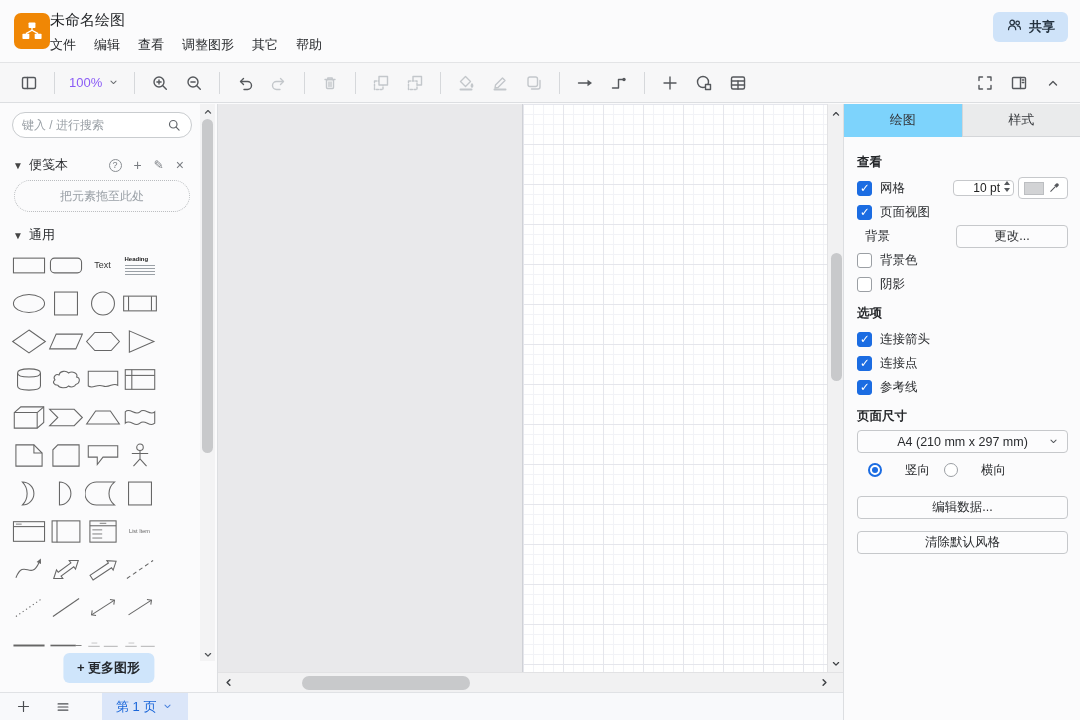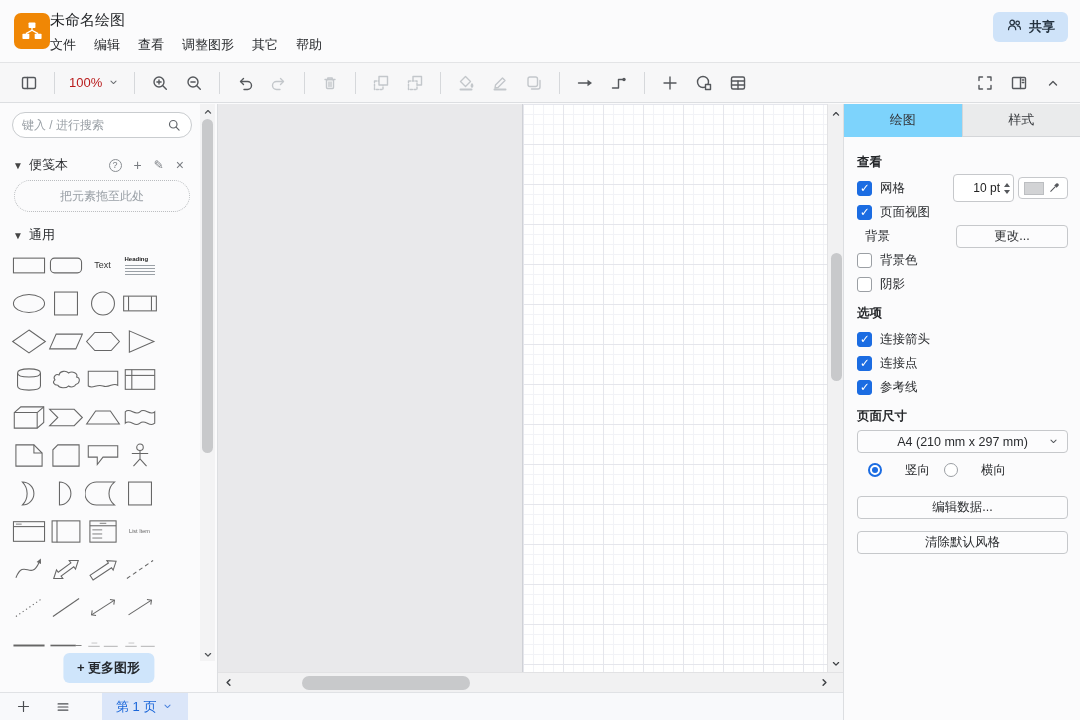--- a/index.html
+++ b/index.html
@@ -15,21 +15,21 @@
   .menubar { display:flex; gap:18px; margin-top:6px; }
   .menu-item { font-size:13px; color:#2a2c2f; cursor:default; }
   .share-btn { position:absolute; right:12px; top:12px; height:30px; padding:0 13px; background:#cfe3f9; border-radius:6px; display:flex; align-items:center; gap:6px; font-size:13px; font-weight:bold; color:#24323f; }
 
   
   .toolbar { position:absolute; left:0; top:62px; width:100%; height:41px; background:#f7f7f8; border-top:1px solid #e3e4e6; border-bottom:1px solid #dcdee1; display:flex; align-items:center; justify-content:space-between; padding:0 10px 0 12px; }
   .tb-left, .tb-right { display:flex; align-items:center; height:100%; }
   .tbtn { width:30px; height:30px; margin:0 2px; border-radius:4px; display:flex; align-items:center; justify-content:center; color:#55585c; }
   .tbtn.disabled { color:#c3c7cb; }
   .tb-sep { width:1px; height:22px; background:#d6d8db; margin:0 8px; }
-  .zoomdd { display:flex; align-items:center; gap:5px; color:#b91c1c; font-size:13px; padding:0 4px; margin:0 2px; }
+  .zoomdd { display:flex; align-items:center; gap:5px; color:#8b5cf6; font-size:13px; padding:0 4px; margin:0 2px; }
   .zoomdd .chev { color:#6b6e72; display:flex; }
 
   
   .main { position:absolute; left:0; top:104px; width:100%; height:588px; }
   .sidebar { position:absolute; left:0; top:0; width:218px; height:588px; background:#fbfbfc; border-right:1px solid #dcdee1; overflow:hidden; }
   .canvas { position:absolute; left:218px; top:0; width:625px; height:588px; background:#e9e9eb; overflow:hidden; }
   .fpanel { position:absolute; right:0; top:0; width:237px; height:616px; background:#fbfbfc; border-left:1px solid #dcdee1; }
 
   
   .searchbox { position:absolute; left:12px; top:8px; width:180px; height:26px; background:#fff; border:1px solid #c9cccf; border-radius:13px; display:flex; align-items:center; padding:0 9px; }
@@ -79,21 +79,21 @@
   .ftab.active { background:#7dd3fc; border-bottom:1px solid transparent; border-left:none; }
   .fcontent { padding:8px 12px 0 13px; }
   .fsec { font-size:12.5px; font-weight:bold; color:#26282b; margin:9px 0 5px; }
   .frow { display:flex; align-items:center; height:24px; font-size:12.5px; color:#2a2c2f; }
   .frow .flabel { margin-left:8px; }
   .frow .indent { margin-left:8px; }
   .cbox { width:15px; height:15px; border:1px solid #9b9fa4; border-radius:3px; background:#fff; flex:0 0 auto; position:relative; }
   .cbox.checked { background:#1b6ce2; border-color:#1b6ce2; }
   .cbox.checked::after { content:"✓"; position:absolute; left:2px; top:-1px; color:#fff; font-size:11.5px; font-weight:bold; }
   .spacer { flex:1; }
-  .numinput { display:flex; align-items:center; height:28px; background:#fff; border:1px solid #c6c8cb; border-radius:4px; padding:0 3px 0 6px; }
+  .numinput { display:flex; align-items:flex-start; height:16px; background:#fff; border:1px solid #c6c8cb; border-radius:4px; padding:0 3px 0 6px; }
   .numinput .val { font-size:12px; color:#222; width:40px; text-align:right; }
   .spin { display:flex; flex-direction:column; justify-content:center; gap:3px; margin-left:4px; }
   .spin i { display:block; width:0; height:0; border-left:3.5px solid transparent; border-right:3.5px solid transparent; }
   .spin .up { border-bottom:4px solid #55585c; }
   .spin .dn { border-top:4px solid #55585c; }
   .swatchbtn { display:flex; align-items:center; gap:4px; height:22px; margin-left:4px; padding:0 5px; background:#fff; border:1px solid #c6c8cb; border-radius:4px; color:#55585c; }
   .swatch { width:20px; height:13px; background:#d2d3d5; border:1px solid #bcbec1; }
   .fbtn { height:23px; border:1px solid #c6c8cb; border-radius:4px; background:#fcfcfd; font-size:12.5px; color:#2a2c2f; display:flex; align-items:center; justify-content:center; font-family:inherit; }
   .chg-btn { width:112px; }
   .fselect { height:23px; border:1px solid #c6c8cb; border-radius:4px; background:#fcfcfd; display:flex; align-items:center; justify-content:center; font-size:12.5px; color:#2a2c2f; position:relative; margin:4px 0 5px; }

